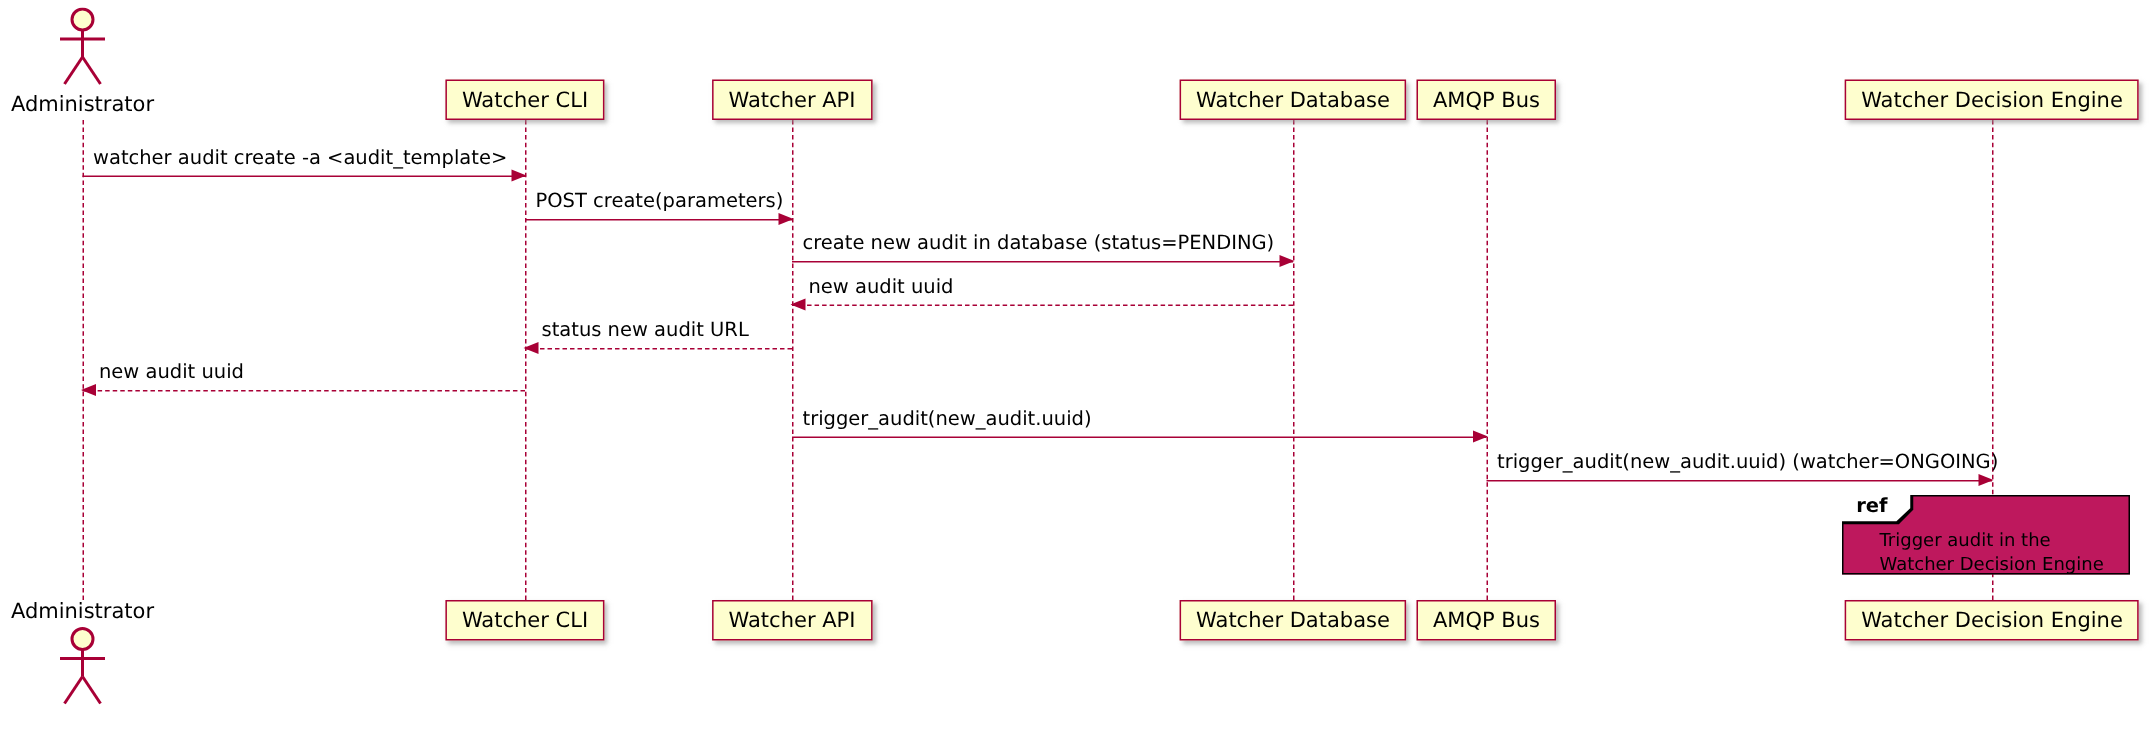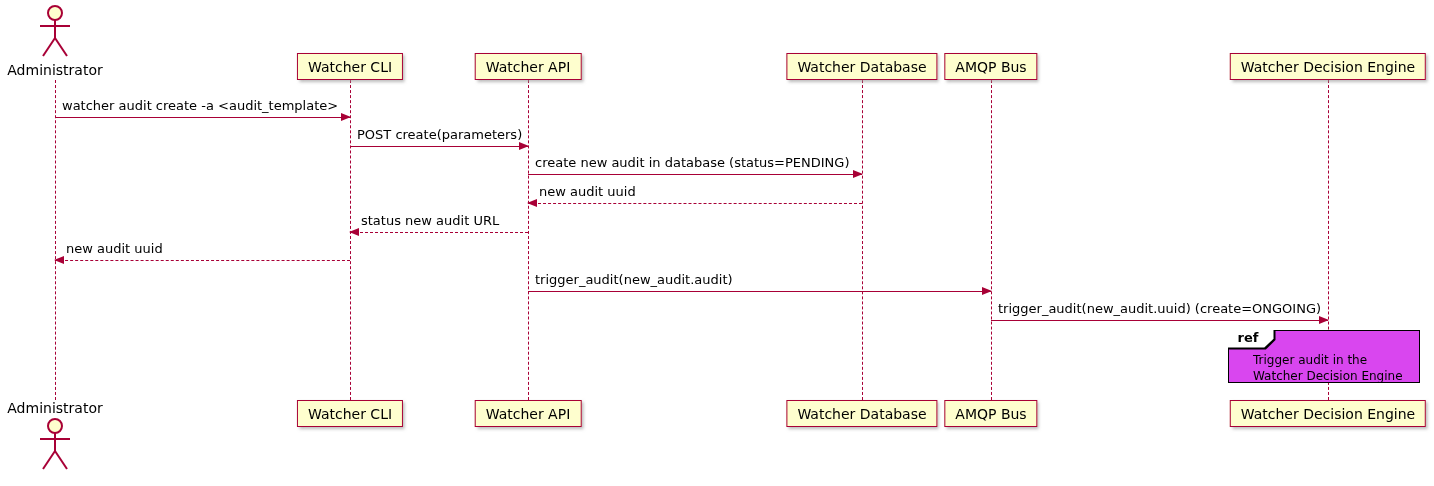--- a/index.html
+++ b/index.html
@@ -25,21 +25,21 @@
 
   .msg{position:absolute;height:0;}
   .msg .line{position:absolute;left:0;right:0;top:0;border-top:1px solid var(--maroon);}
   .msg.dashed .line{border-top-style:dashed;}
   .msg .label{position:absolute;bottom:4px;left:7px;font-size:13px;white-space:nowrap;margin-top:40px;}
   .msg.left .label{left:11px;}
   .msg .head{position:absolute;top:-4px;width:0;height:0;border-top:4px solid transparent;border-bottom:4px solid transparent;}
   .msg.right .head{right:-1px;border-left:10px solid var(--maroon);}
   .msg.left .head{left:-1px;border-right:10px solid var(--maroon);}
 
-  .ref-frame{position:absolute;background:#d946ef;border:1.5px solid #000;z-index:5;}
+  .ref-frame{position:absolute;background:#be185d;border:1.5px solid #000;z-index:5;}
   .ref-tab{position:absolute;top:-1.5px;left:-1.5px;width:48px;height:20px;background:#000;
     clip-path:polygon(0 0,100% 0,100% 52%,80% 100%,0 100%);}
   .ref-tab-inner{position:absolute;top:0;left:0;width:46px;height:18px;background:#ffffff;
     clip-path:polygon(0 0,100% 0,100% 52%,80% 100%,0 100%);
     font-size:13px;font-weight:bold;display:flex;align-items:center;padding:0 0 2px 10px;}
   .ref-body{position:absolute;left:24px;top:21px;font-size:12px;line-height:16px;white-space:nowrap;}
 </style>
 </head>
 <body>
 
@@ -109,27 +109,27 @@
     <div class="head"></div>
   </div>
 
   <div class="msg left dashed" style="left:55px;top:260px;width:295px;">
     <span class="label">new audit uuid</span>
     <div class="line"></div>
     <div class="head"></div>
   </div>
 
   <div class="msg right" style="left:528px;top:291px;width:463px;">
-    <span class="label">trigger_audit(new_audit.audit)</span>
+    <span class="label">trigger_audit(new_audit.uuid)</span>
     <div class="line"></div>
     <div class="head"></div>
   </div>
 
   <div class="msg right" style="left:991px;top:320px;width:337px;">
-    <span class="label">trigger_audit(new_audit.uuid) (create=ONGOING)</span>
+    <span class="label">trigger_audit(new_audit.uuid) (watcher=ONGOING)</span>
     <div class="line"></div>
     <div class="head"></div>
   </div>
 
   <div class="ref-frame" style="left:1228px;top:330px;width:192px;height:53px;">
     <div class="ref-tab">
       <div class="ref-tab-inner">ref</div>
     </div>
     <div class="ref-body">
       <div>Trigger audit in the</div>

